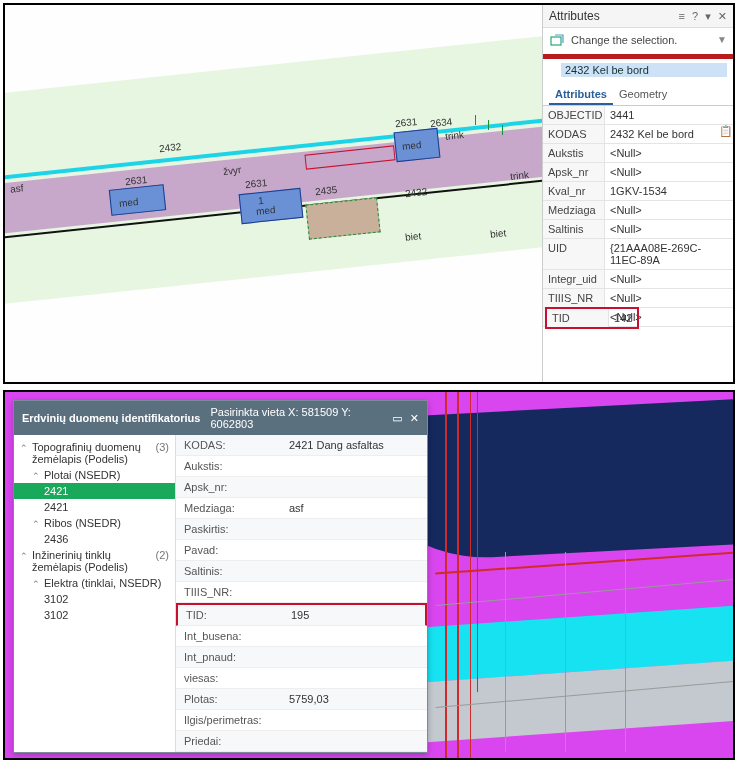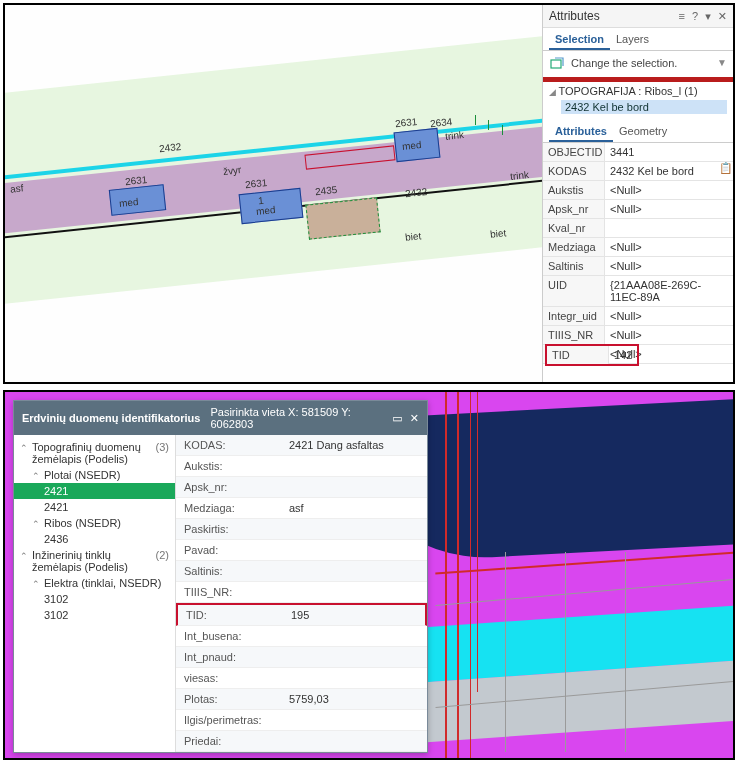--- a/index.html
+++ b/index.html
@@ -115,36 +115,31 @@
   <div class="attpanel">
     <div class="hdr">
       <span class="ttl">Attributes</span>
       <span class="ctrls">
         <span>≡</span>
         <span>?</span>
         <span>▾</span>
         <span>✕</span>
       </span>
     </div>
-    <div class="tabrow">
-      <div class="tab active">Selection</div>
-      <div class="tab">Layers</div>
-    </div>
     <div class="selrow">
       <span class="ico">
         <svg class="icon-sel" viewBox="0 0 16 14">
             <rect x="1" y="3" width="10" height="8" fill="none" stroke="#2a7" stroke-width="1.2"></rect>
             <path d="M5 1 L13 1 L13 9" fill="none" stroke="#59c" stroke-width="1.2"></path>
           </svg>
       </span>
       <span class="txt">Change the selection.</span>
       <span class="chev">▼</span>
     </div>
     <div class="tree">
-      <div class="node"><span style="color:#888;font-size:9px">◢ </span><span>TOPOGRAFIJA : Ribos_l (1)</span></div>
       <div class="leafsel">2432 Kel be bord</div>
     </div>
     <div class="atttabs">
       <div class="tab active">Attributes</div>
       <div class="tab">Geometry</div>
     </div>
     <div class="grid" id="attgrid" style="position:relative">
         <div class="row accent">
           <div class="k">OBJECTID</div>
           <div class="v">3441</div>
@@ -157,20 +152,21 @@
         <div class="row accent">
           <div class="k">Aukstis</div>
           <div class="v">&lt;Null&gt;</div>
         </div>
         <div class="row accent">
           <div class="k">Apsk_nr</div>
           <div class="v">&lt;Null&gt;</div>
         </div>
         <div class="row accent">
           <div class="k">Kval_nr</div>
+          <div class="v">1GKV-1534</div>
         </div>
         <div class="row accent">
           <div class="k">Medziaga</div>
           <div class="v">&lt;Null&gt;</div>
         </div>
         <div class="row accent">
           <div class="k">Saltinis</div>
           <div class="v">&lt;Null&gt;</div>
         </div>
         <div class="row accent">

